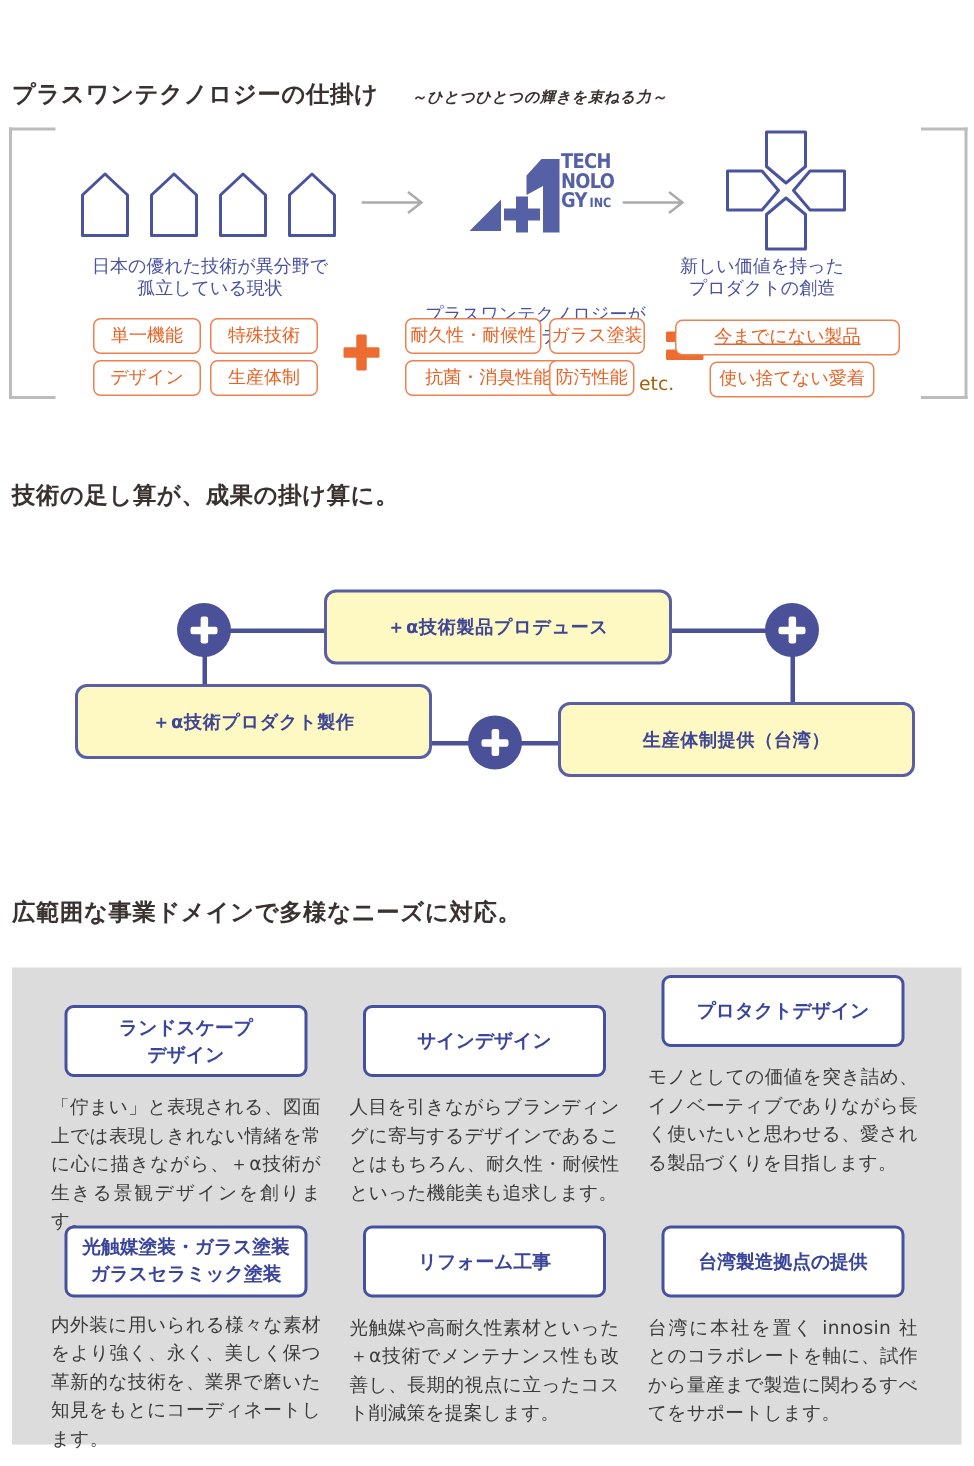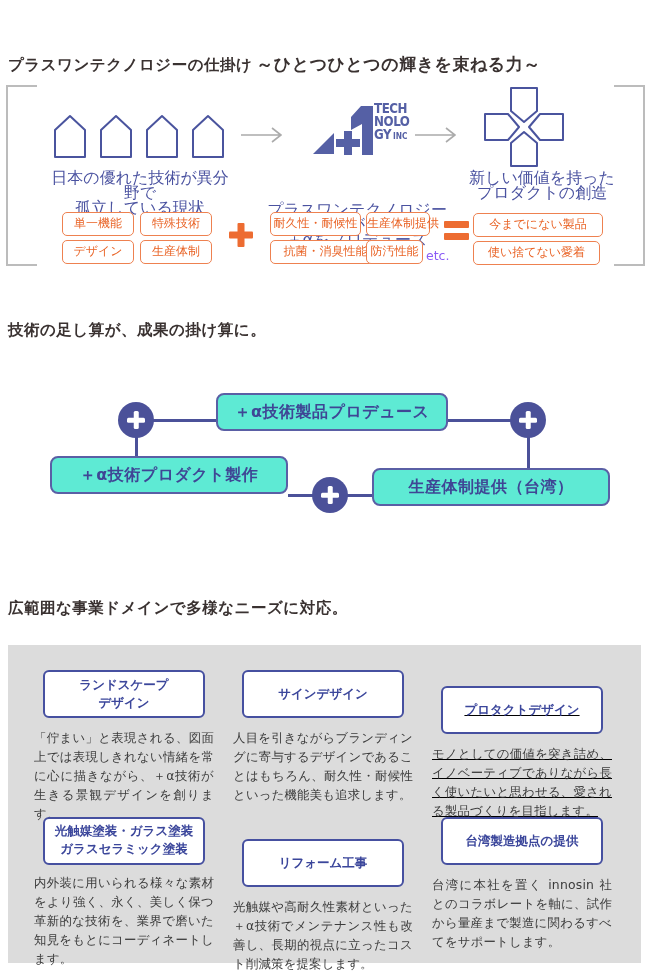--- a/index.html
+++ b/index.html
@@ -3,36 +3,36 @@
 <meta charset="utf-8">
 <style>
   html,body{margin:0;padding:0;background:#fff;}
   #page{position:relative;width:649px;height:977px;background:#ffffff;overflow:hidden;
         font-family:"DejaVu Sans","Liberation Sans",sans-serif;}
   .abs{position:absolute;}
 
   
   .heading{position:absolute;font-family:"Liberation Serif","DejaVu Serif",serif;
            font-weight:bold;color:#3a3231;font-size:15.5px;letter-spacing:0.5px;white-space:nowrap;}
-  .heading .sub{font-size:17px;margin-left:4px;}
+  .heading .sub{font-size:10px;margin-left:22px;font-style:italic;}
 
   
   .bracket{position:absolute;top:85px;height:177px;width:29px;border:0 solid #bcbcbc;}
   .bracket.left{left:6px;border-left-width:2px;border-top-width:2px;border-bottom-width:2px;}
   .bracket.right{left:614px;border-right-width:2px;border-top-width:2px;border-bottom-width:2px;}
 
   
   .caption{position:absolute;top:170px;width:190px;text-align:center;color:#4a52a0;
-           font-size:16px;line-height:15px;white-space:pre-line;}
+           font-size:12px;line-height:15px;white-space:pre-line;}
 
   
   .tag{position:absolute;box-sizing:border-box;height:24px;background:#fff;
        border:1.5px solid #ee8150;border-radius:5px;color:#e96224;font-size:12px;
        line-height:20px;text-align:center;white-space:nowrap;}
-  .etc{position:absolute;color:#8b5cf6;font-size:12.5px;}
+  .etc{position:absolute;color:#a16207;font-size:12.5px;}
 
   
   .op{position:absolute;width:24px;height:24px;}
   .op::before,.op::after{content:"";position:absolute;background:#ed6c31;left:50%;top:50%;
        transform:translate(-50%,-50%);border-radius:1px;}
   .op::before{width:24px;height:7px;}
   .op::after{width:7px;height:24px;}
   .oe{position:absolute;width:25px;height:19px;}
   .oe::before,.oe::after{content:"";position:absolute;left:0;width:25px;height:7px;
        background:#ed6c31;border-radius:1px;}
@@ -41,23 +41,23 @@
 
   
   .logo{position:absolute;left:311px;top:99px;width:96px;height:64px;}
   .logo-mark{position:absolute;left:0;top:3px;}
   .logo-text{position:absolute;left:63px;top:3px;color:#5560a5;font-weight:bold;
        font-size:13.5px;line-height:0.95;letter-spacing:-0.5px;
        transform:scaleX(0.88);transform-origin:left top;}
   .logo-text .inc{font-size:8.5px;letter-spacing:0;margin-left:2px;}
 
   
-  .syn-box{position:absolute;box-sizing:border-box;height:38px;background:#5eead4;
+  .syn-box{position:absolute;box-sizing:border-box;height:50px;background:#fef9c3;
        border:2.5px solid #5a5fa5;border-radius:8px;display:flex;align-items:center;
-       justify-content:center;color:#3f4695;font-weight:bold;font-size:16px;letter-spacing:0.5px;}
+       justify-content:center;color:#3f4695;font-weight:bold;font-size:12px;letter-spacing:0.5px;}
   .syn-line{position:absolute;background:#4b5199;}
   .plus-circle{position:absolute;width:36px;height:36px;border-radius:50%;background:#4b5199;}
   .plus-circle::before,.plus-circle::after{content:"";position:absolute;background:#fff;
        left:50%;top:50%;transform:translate(-50%,-50%);border-radius:1.5px;}
   .plus-circle::before{width:18px;height:4.5px;}
   .plus-circle::after{width:4.5px;height:18px;}
 
   
   .panel{position:absolute;left:8px;top:645px;width:633px;height:318px;background:#dcdcdc;}
   .card{position:absolute;width:180px;}
@@ -117,40 +117,40 @@
       <path d="M29 3 H55 V26 L42 37 L29 26 Z" transform="rotate(90 42 42)"></path>
       <path d="M29 3 H55 V26 L42 37 L29 26 Z" transform="rotate(180 42 42)"></path>
       <path d="M29 3 H55 V26 L42 37 L29 26 Z" transform="rotate(270 42 42)"></path>
     </g>
   </svg>
 
   <div class="caption" style="left:45px;">日本の優れた技術が異分野で
 孤立している現状</div>
   <div class="caption" style="left:262px;margin-top:32px;">プラスワンテクノロジーが
 ＋αをプロデュース</div>
-  <div class="caption" style="left:447px;">新しい価値を持った
+  <div class="caption" style="left:413px;">新しい価値を持った
 プロダクトの創造</div>
 
   <div class="tag" style="left:62px;top:212px;width:72px;">単一機能</div>
   <div class="tag" style="left:140px;top:212px;width:72px;">特殊技術</div>
   <div class="tag" style="left:62px;top:240px;width:72px;">デザイン</div>
   <div class="tag" style="left:140px;top:240px;width:72px;">生産体制</div>
 
   <div class="op" style="left:229px;top:223px;"></div>
 
   <div class="tag" style="left:270px;top:212px;width:91px;">耐久性・耐候性</div>
-  <div class="tag" style="left:366px;top:212px;width:64px;">生産体制提供</div>
+  <div class="tag" style="left:366px;top:212px;width:64px;">ガラス塗装</div>
   <div class="tag" style="left:270px;top:240px;width:111px;">抗菌・消臭性能</div>
   <div class="tag" style="left:366px;top:240px;width:57px;">防汚性能</div>
   <div class="etc" style="left:426px;top:248px;">etc.</div>
 
   <div class="oe" style="left:444px;top:221px;"></div>
 
-  <div class="tag" style="left:473px;top:213px;width:130px;">今までにない製品</div>
-  <div class="tag" style="left:473px;top:241px;width:127px;">使い捨てない愛着</div>
+  <div class="tag" style="left:450px;top:213px;width:150px;text-decoration:underline;">今までにない製品</div>
+  <div class="tag" style="left:473px;top:241px;width:110px;">使い捨てない愛着</div>
 
   <div class="heading" style="left:8px;top:320px;">技術の足し算が、成果の掛け算に。</div>
 
   <div class="syn-line" style="left:136px;top:418.5px;width:82px;height:3px;"></div>
   <div class="syn-line" style="left:446px;top:418.5px;width:82px;height:3px;"></div>
   <div class="syn-line" style="left:134.5px;top:420px;width:3px;height:50px;"></div>
   <div class="syn-line" style="left:526.5px;top:420px;width:3px;height:50px;"></div>
   <div class="syn-line" style="left:288px;top:493.5px;width:44px;height:3px;"></div>
   <div class="syn-line" style="left:328px;top:493.5px;width:44px;height:3px;"></div>
 
@@ -168,30 +168,30 @@
 
   <div class="card" style="left:34px;top:670px;">
     <div class="card-title">ランドスケープ
 デザイン</div>
     <div class="card-body">「佇まい」と表現される、図面上では表現しきれない情緒を常に心に描きながら、＋α技術が生きる景観デザインを創ります。</div>
   </div>
   <div class="card" style="left:233px;top:670px;">
     <div class="card-title">サインデザイン</div>
     <div class="card-body">人目を引きながらブランディングに寄与するデザインであることはもちろん、耐久性・耐候性といった機能美も追求します。</div>
   </div>
-  <div class="card" style="left:432px;top:686px;text-decoration:underline;">
+  <div class="card" style="left:432px;top:650px;">
     <div class="card-title">プロタクトデザイン</div>
     <div class="card-body">モノとしての価値を突き詰め、イノベーティブでありながら長く使いたいと思わせる、愛される製品づくりを目指します。</div>
   </div>
   <div class="card" style="left:34px;top:817px;font-family:Liberation Mono, monospace;">
     <div class="card-title">光触媒塗装・ガラス塗装
 ガラスセラミック塗装</div>
     <div class="card-body">内外装に用いられる様々な素材をより強く、永く、美しく保つ革新的な技術を、業界で磨いた知見をもとにコーディネートします。</div>
   </div>
-  <div class="card" style="left:233px;top:817px;margin-top:22px;">
+  <div class="card" style="left:233px;top:817px;">
     <div class="card-title">リフォーム工事</div>
     <div class="card-body">光触媒や高耐久性素材といった＋α技術でメンテナンス性も改善し、長期的視点に立ったコスト削減策を提案します。</div>
   </div>
   <div class="card" style="left:432px;top:817px;">
     <div class="card-title">台湾製造拠点の提供</div>
     <div class="card-body">台湾に本社を置く innosin 社とのコラボレートを軸に、試作から量産まで製造に関わるすべてをサポートします。</div>
   </div>
 
 </div>
 

